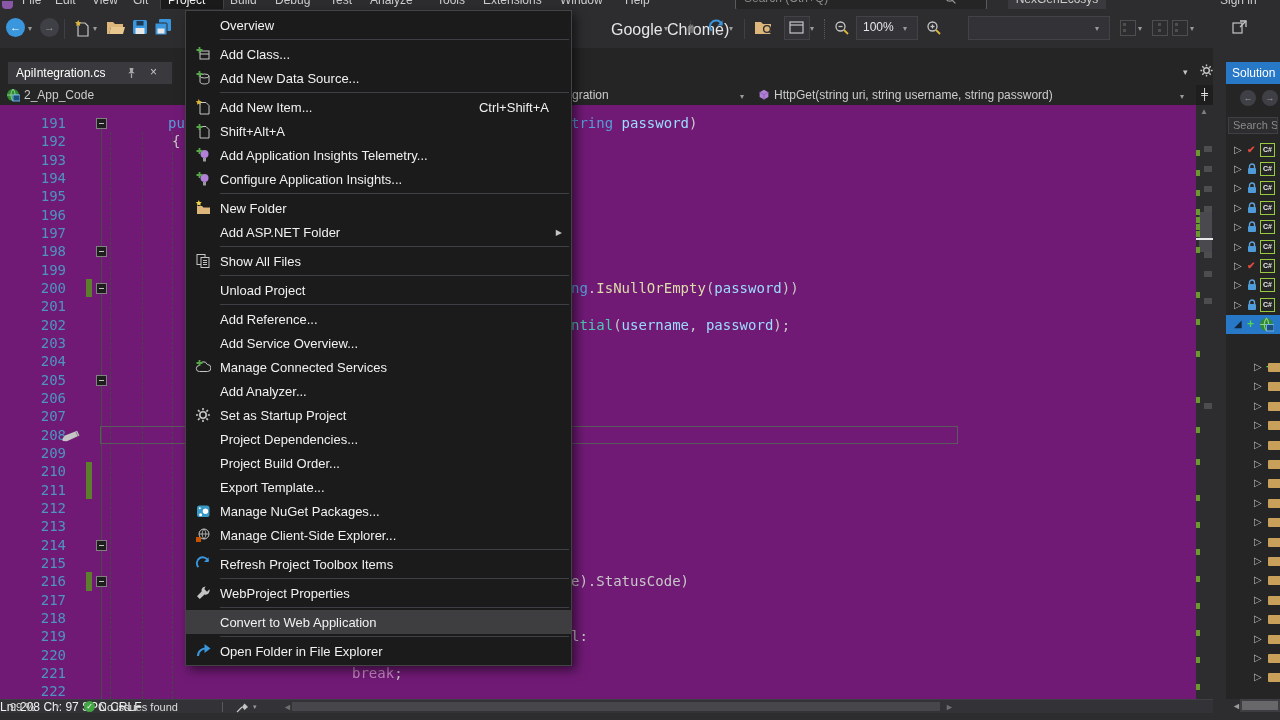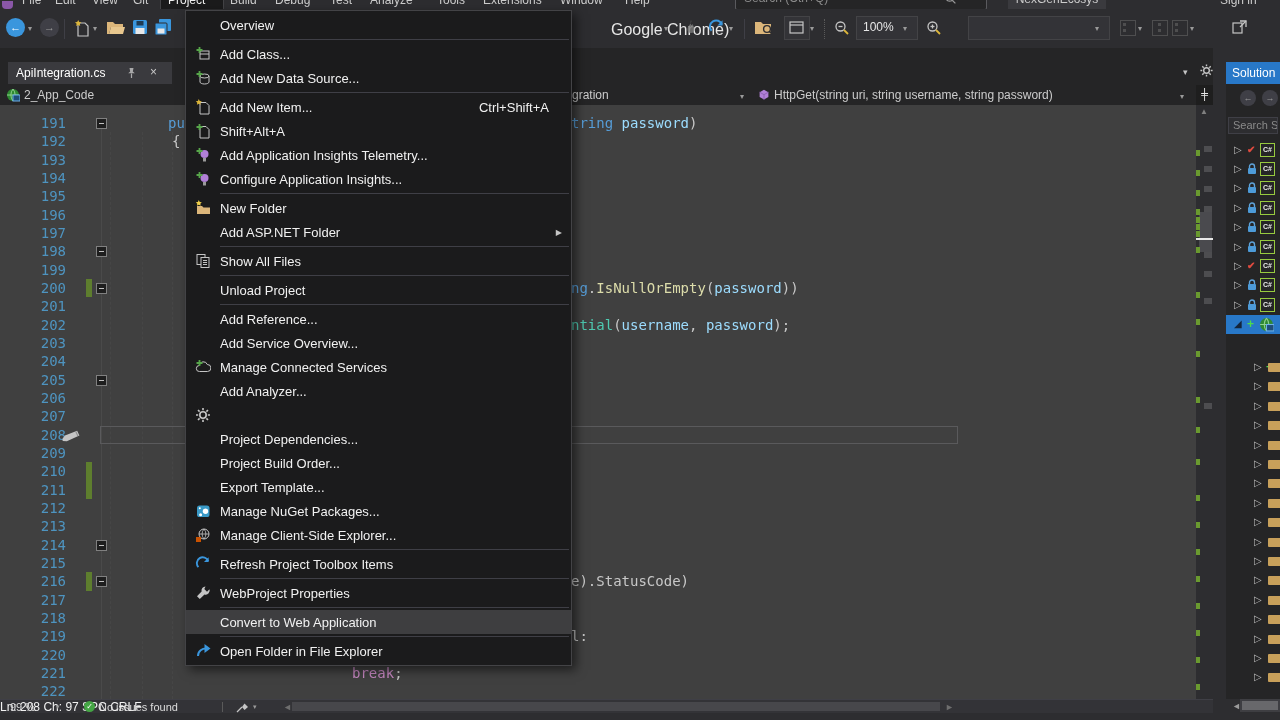--- a/index.html
+++ b/index.html
@@ -32,21 +32,21 @@
   #doc-tab .pin{position:absolute;left:118px;top:5px;opacity:.8;}
   #doc-tab .x{position:absolute;left:142px;top:3px;font-size:12px;color:#C8C8C8;}
   #tabrow-caret{position:absolute;left:1183px;top:19px;font-size:9px;color:#C5C5C5;}
   #tabrow-gear{position:absolute;left:1199px;top:15px;}
   #navbar{position:absolute;left:0;top:37px;width:1213px;height:20px;background:#252526;}
   #navbar .nv-text{position:absolute;top:3px;font-size:12px;color:#CCCCCC;white-space:nowrap;}
   #navbar .nv-caret{position:absolute;top:7px;font-size:8px;color:#9A9A9A;}
   #split-handle{position:absolute;left:1196px;top:0;width:17px;height:20px;background:#1E1E1E;color:#E8E8E8;
                 text-align:center;line-height:20px;font-size:11px;font-family:"DejaVu Sans Mono",monospace;}
   
-  #editor{position:absolute;left:0;top:57px;width:1196px;height:594px;background:#404040;overflow:hidden;
+  #editor{position:absolute;left:0;top:57px;width:1196px;height:594px;background:#701a75;overflow:hidden;
           font-family:"DejaVu Sans Mono",monospace;font-size:14px;}
   #gutter{position:absolute;left:0;top:9px;width:66px;text-align:right;color:#4E94C0;
           line-height:18.33px;white-space:pre;}
   .chg-bar{position:absolute;left:86px;width:6px;background:#5E7E2E;}
   .fold-box{position:absolute;left:96px;width:11px;height:11px;border:1px solid #808080;background:#1E1E1E;
             box-sizing:border-box;}
   .fold-box i{position:absolute;left:2px;top:4px;width:5px;height:1px;background:#C0C0C0;}
   #struct-line{position:absolute;left:101px;top:24px;bottom:0;width:1px;background:#4A4A4A;}
   .indent-guide{position:absolute;top:27px;bottom:0;width:0;border-left:1px dashed #464646;}
   #cur-line{position:absolute;left:100px;width:858px;height:18.33px;border:1px solid #5A5A5C;box-sizing:border-box;}
@@ -692,20 +692,21 @@
       </div>
       <div class="menu-item">
         <span class="ic">
           <svg width="16" height="16" viewBox="0 0 16 16">
             <g stroke="#C5C5C5" stroke-width="1.6">
               <circle cx="8" cy="8" r="3.2" fill="none"></circle>
               <path d="M8 1v2.2M8 12.8V15M1 8h2.2M12.8 8H15M3 3l1.6 1.6M11.4 11.4L13 13M13 3l-1.6 1.6M4.6 11.4L3 13" fill="none"></path>
             </g>
           </svg>
         </span>
+        <span class="lb">Set as Startup Project</span>
       </div>
       <div class="menu-item">
         <span class="ic"></span>
         <span class="lb">Project Dependencies...</span>
       </div>
       <div class="menu-item">
         <span class="ic"></span>
         <span class="lb">Project Build Order...</span>
       </div>
       <div class="menu-item">

